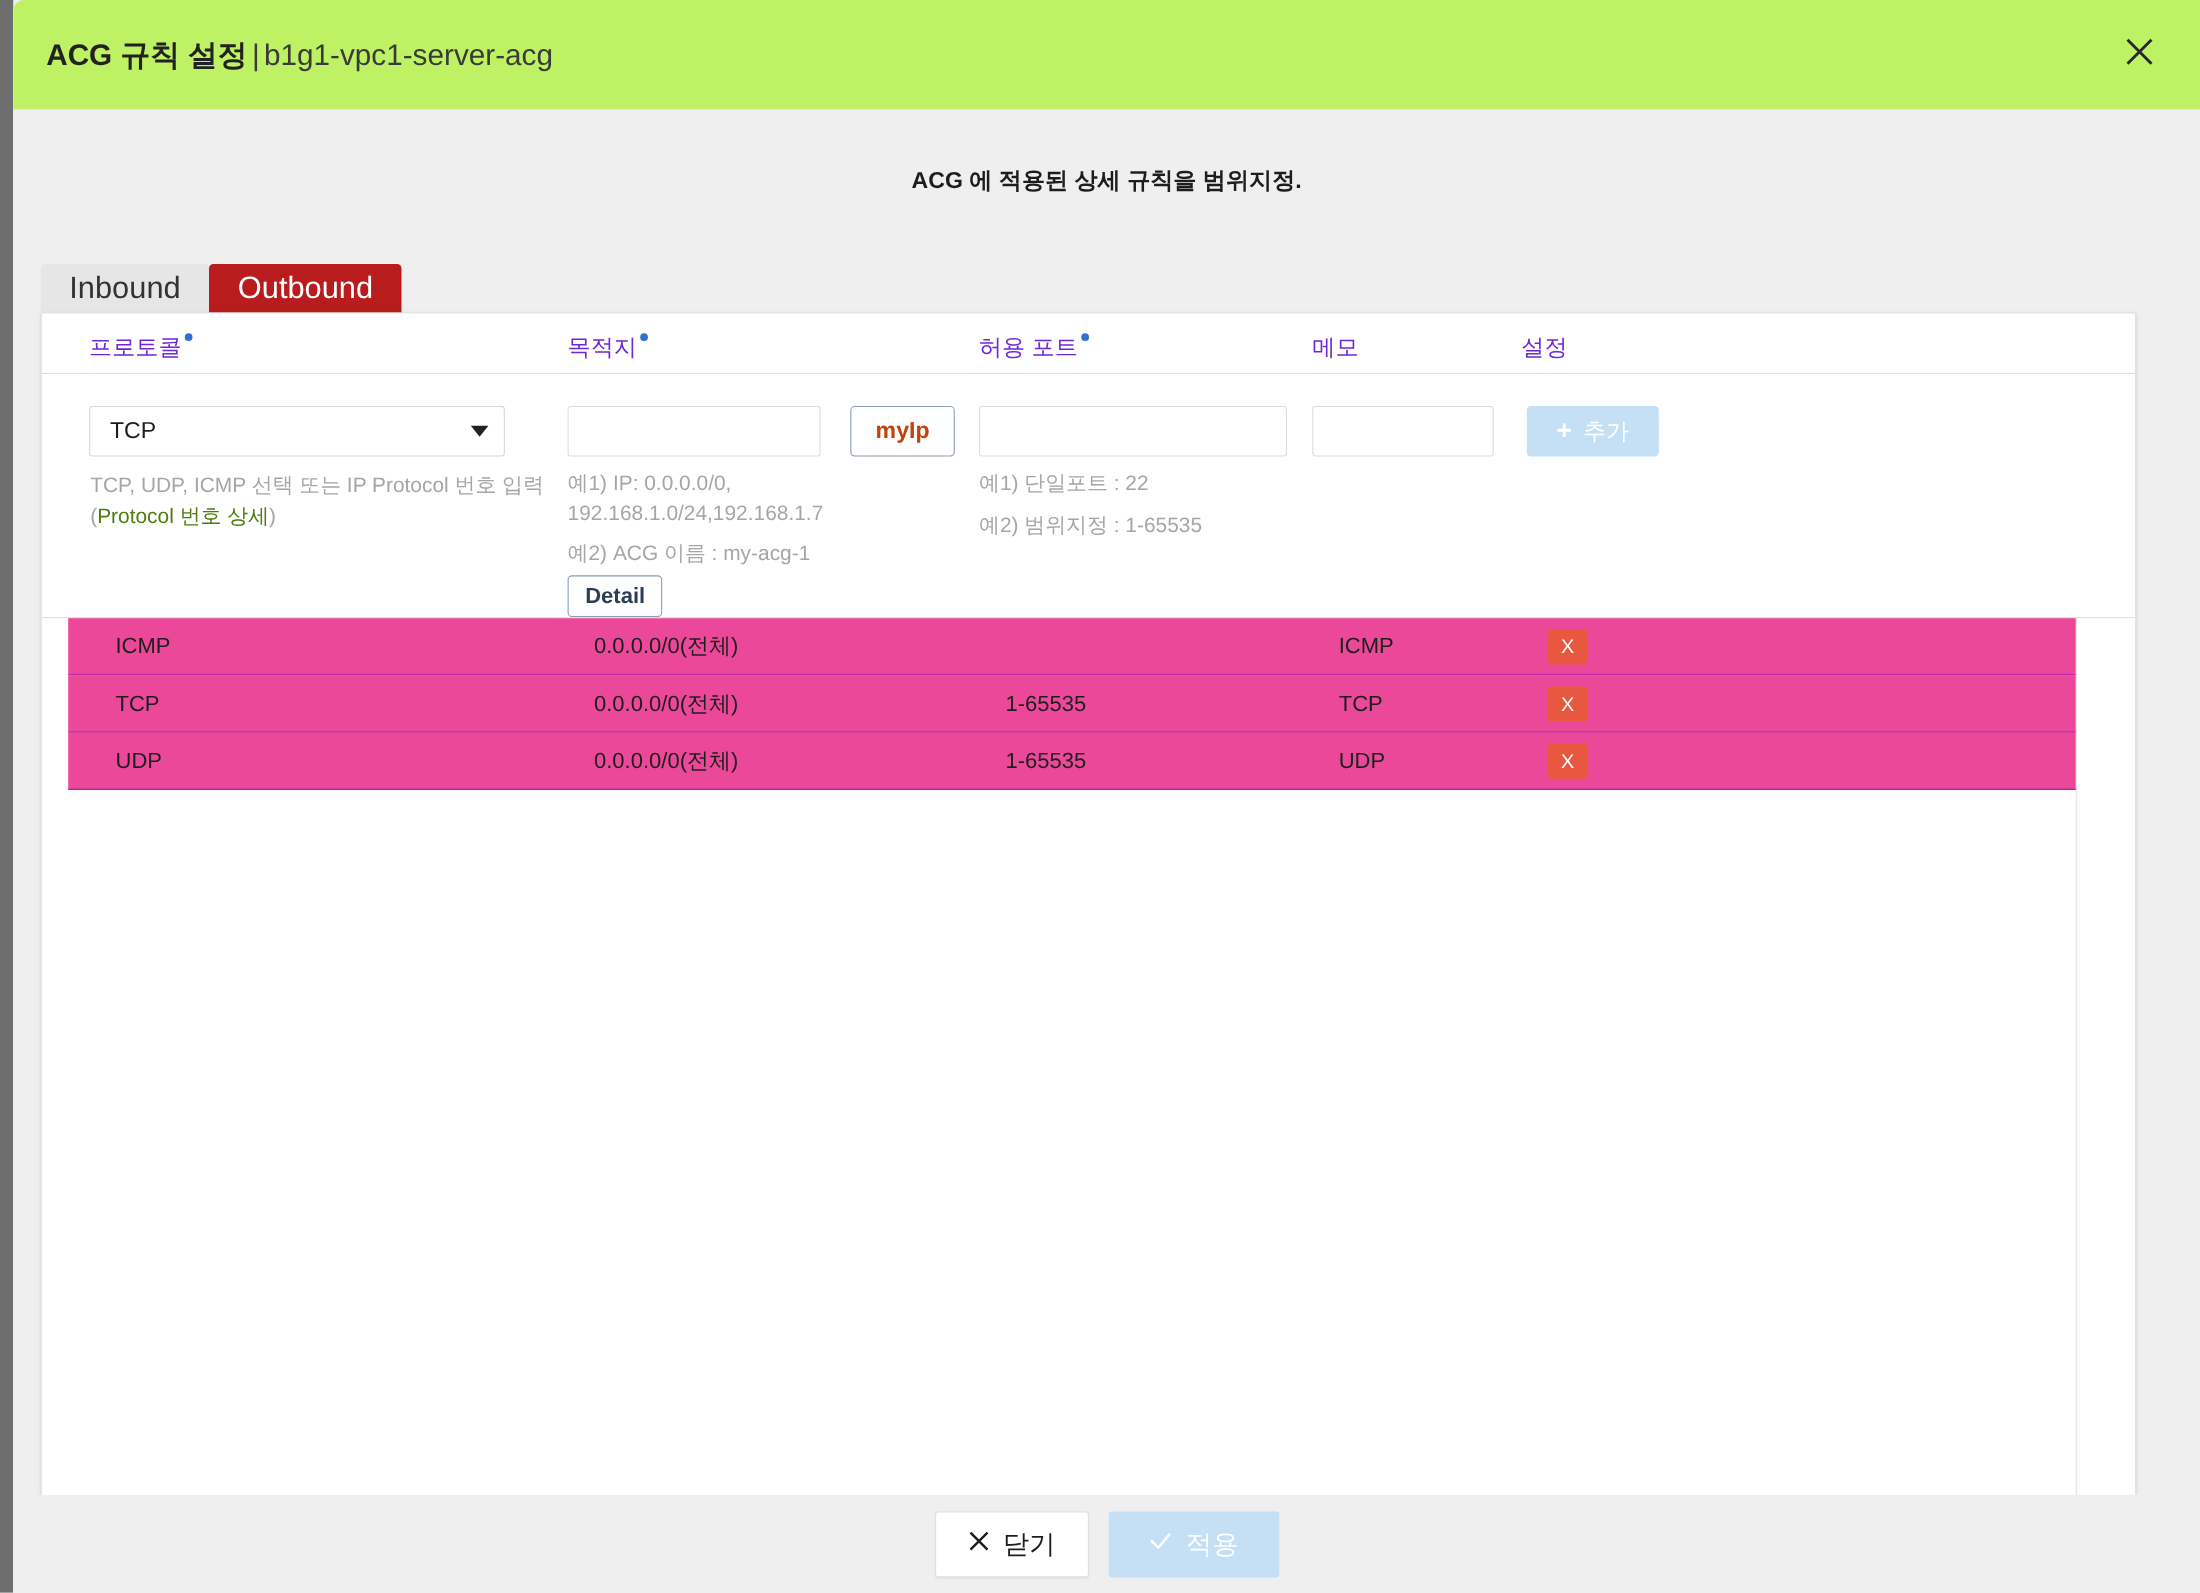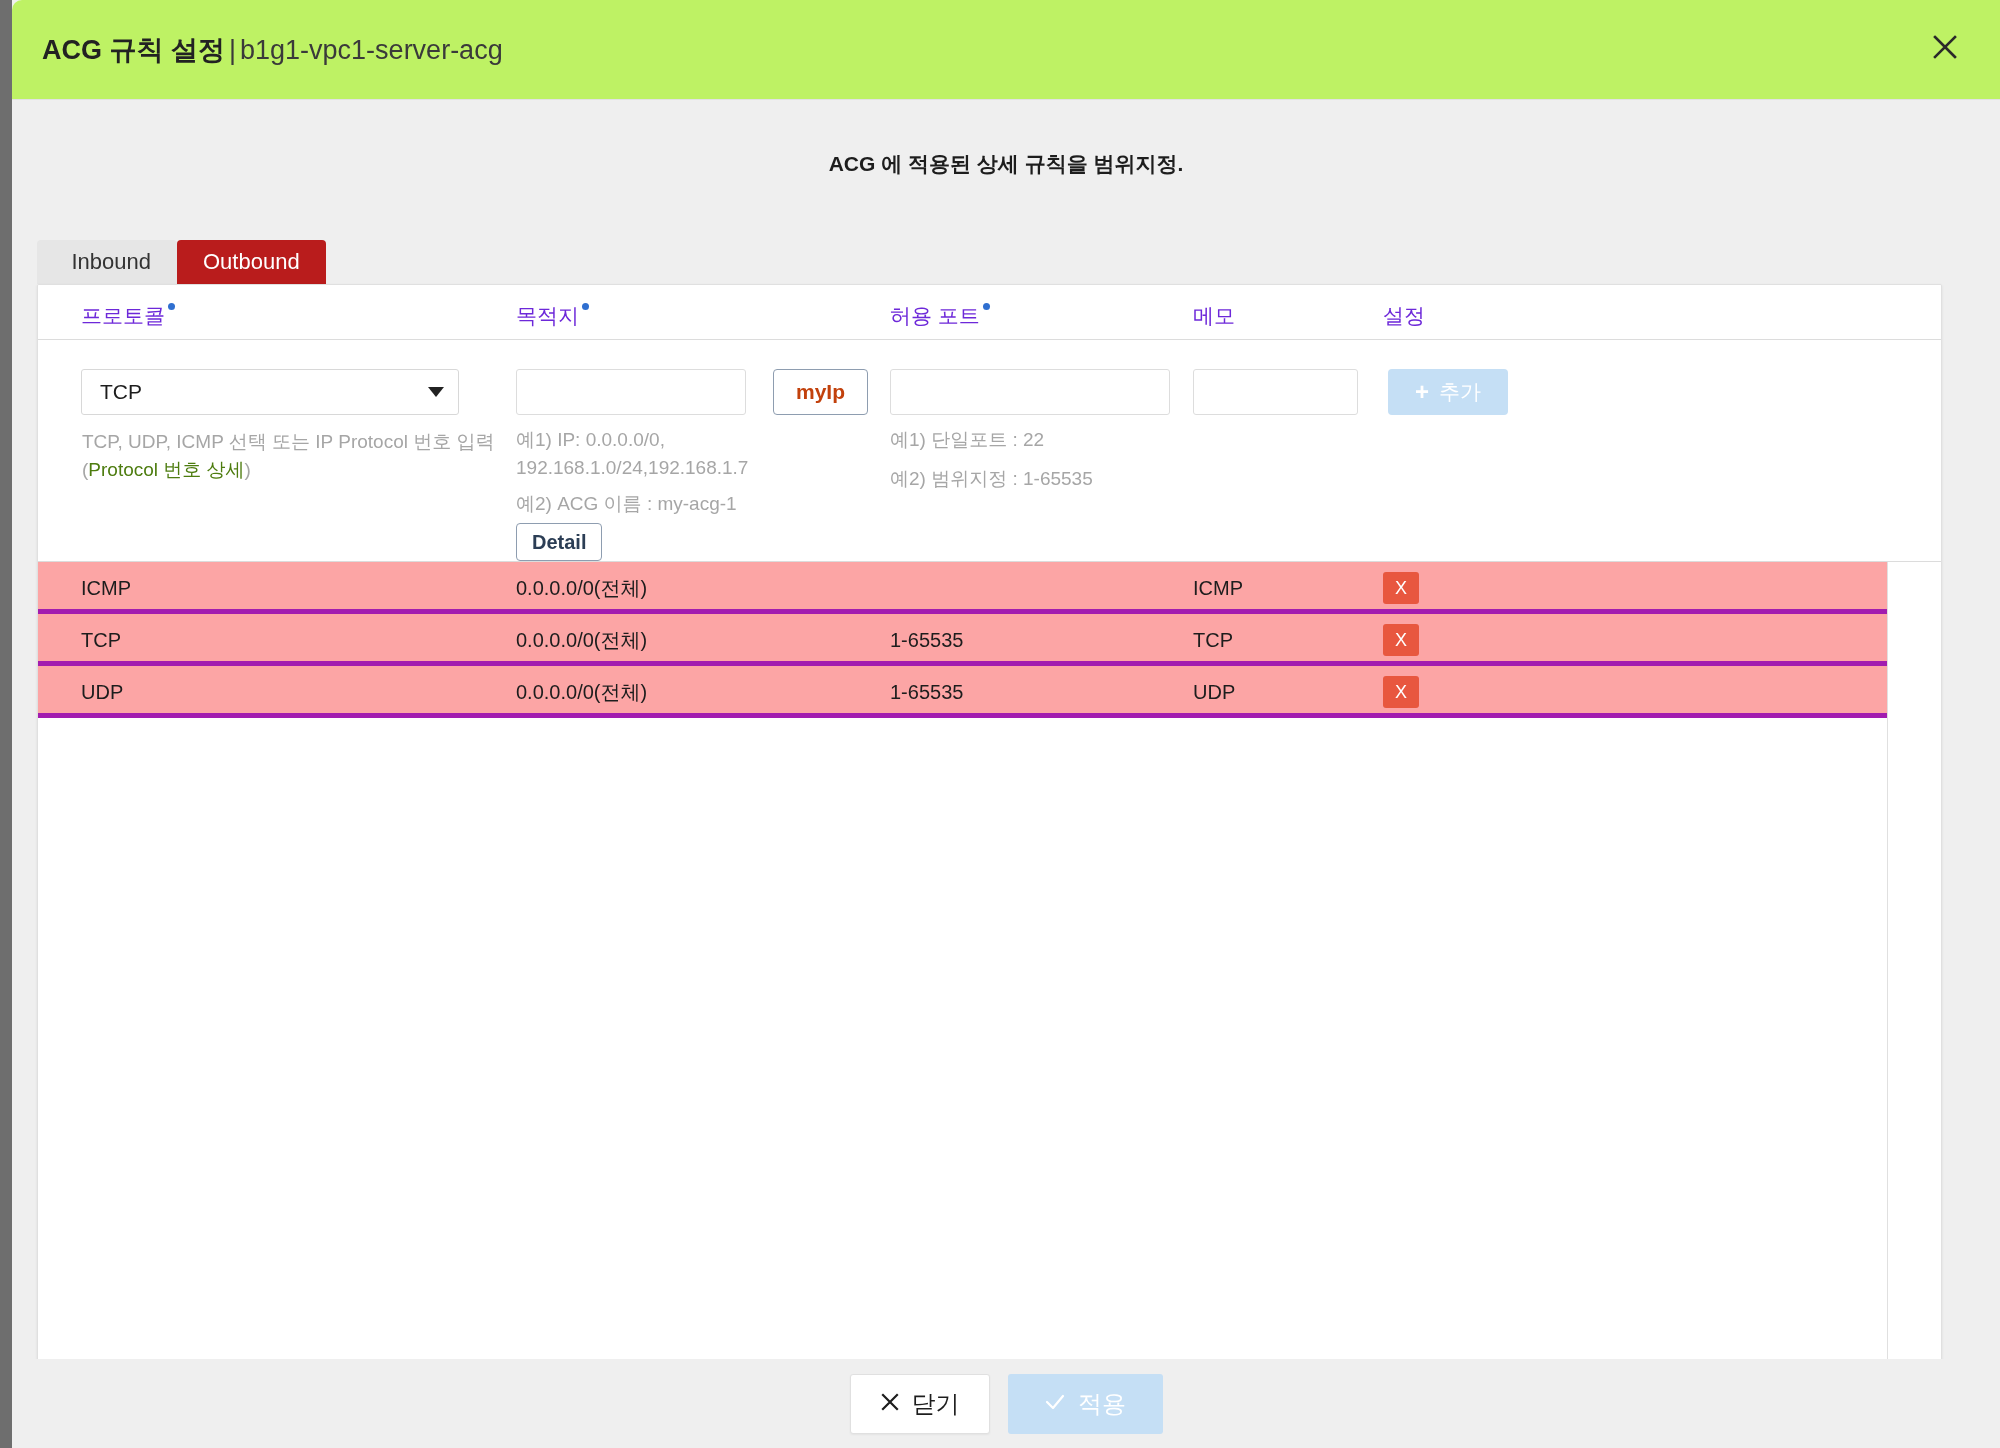--- a/index.html
+++ b/index.html
@@ -63,22 +63,22 @@
     font-size: 21px; font-weight: bold; color: #1d1d1d;
   }
 
   
   .tabs {
     position: absolute; left: 25px; top: 140px;
     display: flex; align-items: flex-end;
   }
   .tab {
     height: 44px; min-width: 140px;
-    display: flex; align-items: center; justify-content: flex-end;
-    font-size: 22px; color: #333;
+    display: flex; align-items: center; justify-content: flex-start;
+    font-size: 28px; color: #333;
     background: #e6e6e6;
     border-top-left-radius: 4px; border-top-right-radius: 4px;
     padding: 0 26px;
     cursor: pointer;
     user-select: none;
   }
   .tab.active {
     background: #b91c1c; color: #ffffff;
   }
 
@@ -205,22 +205,23 @@
     background: #ffffff;
   }
   .rows-scroll {
     position: absolute; left: 0; top: 0;
     width: 1850px; height: 804px;
     border-right: 1px solid #e0e0e0;
   }
   .row {
     position: relative;
     height: 52px;
-    background: #fca5a5;
-    border-bottom: 5px solid #a21caf;
+    background: #ec4899;
+    border-bottom: 1px solid #a21caf;
+    margin-left: 24px;
   }
   .cell {
     position: absolute; top: 0;
     height: 52px; line-height: 52px;
     font-size: 20px; color: #1d1d1d;
     white-space: nowrap;
   }
   .c-proto { left: 43px; }
   .c-dest  { left: 478px; }
   .c-port  { left: 852px; }

